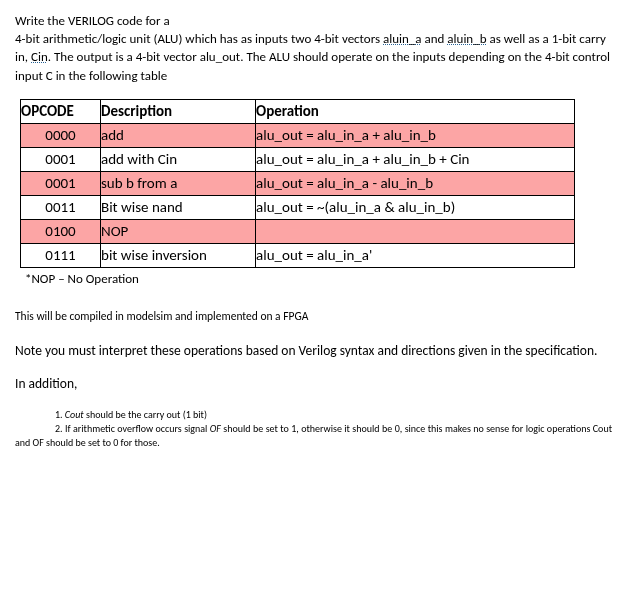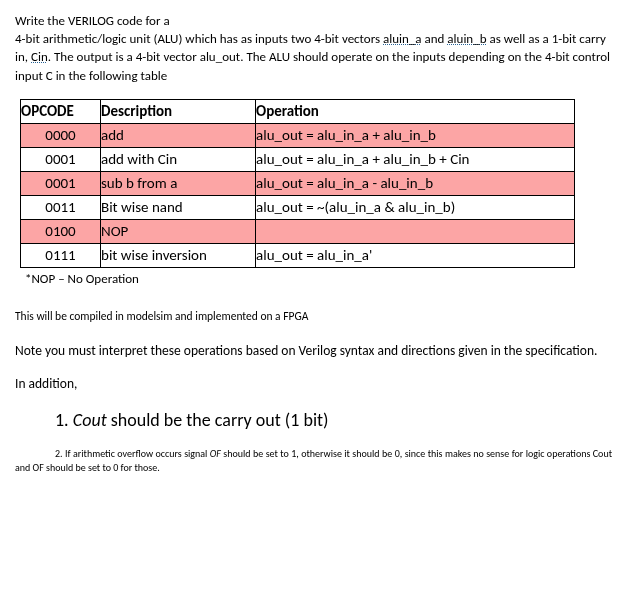--- a/index.html
+++ b/index.html
@@ -84,22 +84,21 @@
       margin-bottom: 14px;
     }
     .italic {
       font-style: italic;
     }
     ol {
       list-style: none;
       padding-left: 40px;
     }
     ol li {
-      font-size: 18px;
-      margin-bottom: 14px;
+      font-size: 10px;
     }
     .justified {
       text-align: justify;
     }
     .overflow-wrap {
       font-size: 10px;
     }
     .overflow-num {
       padding-left: 40px;
     }

